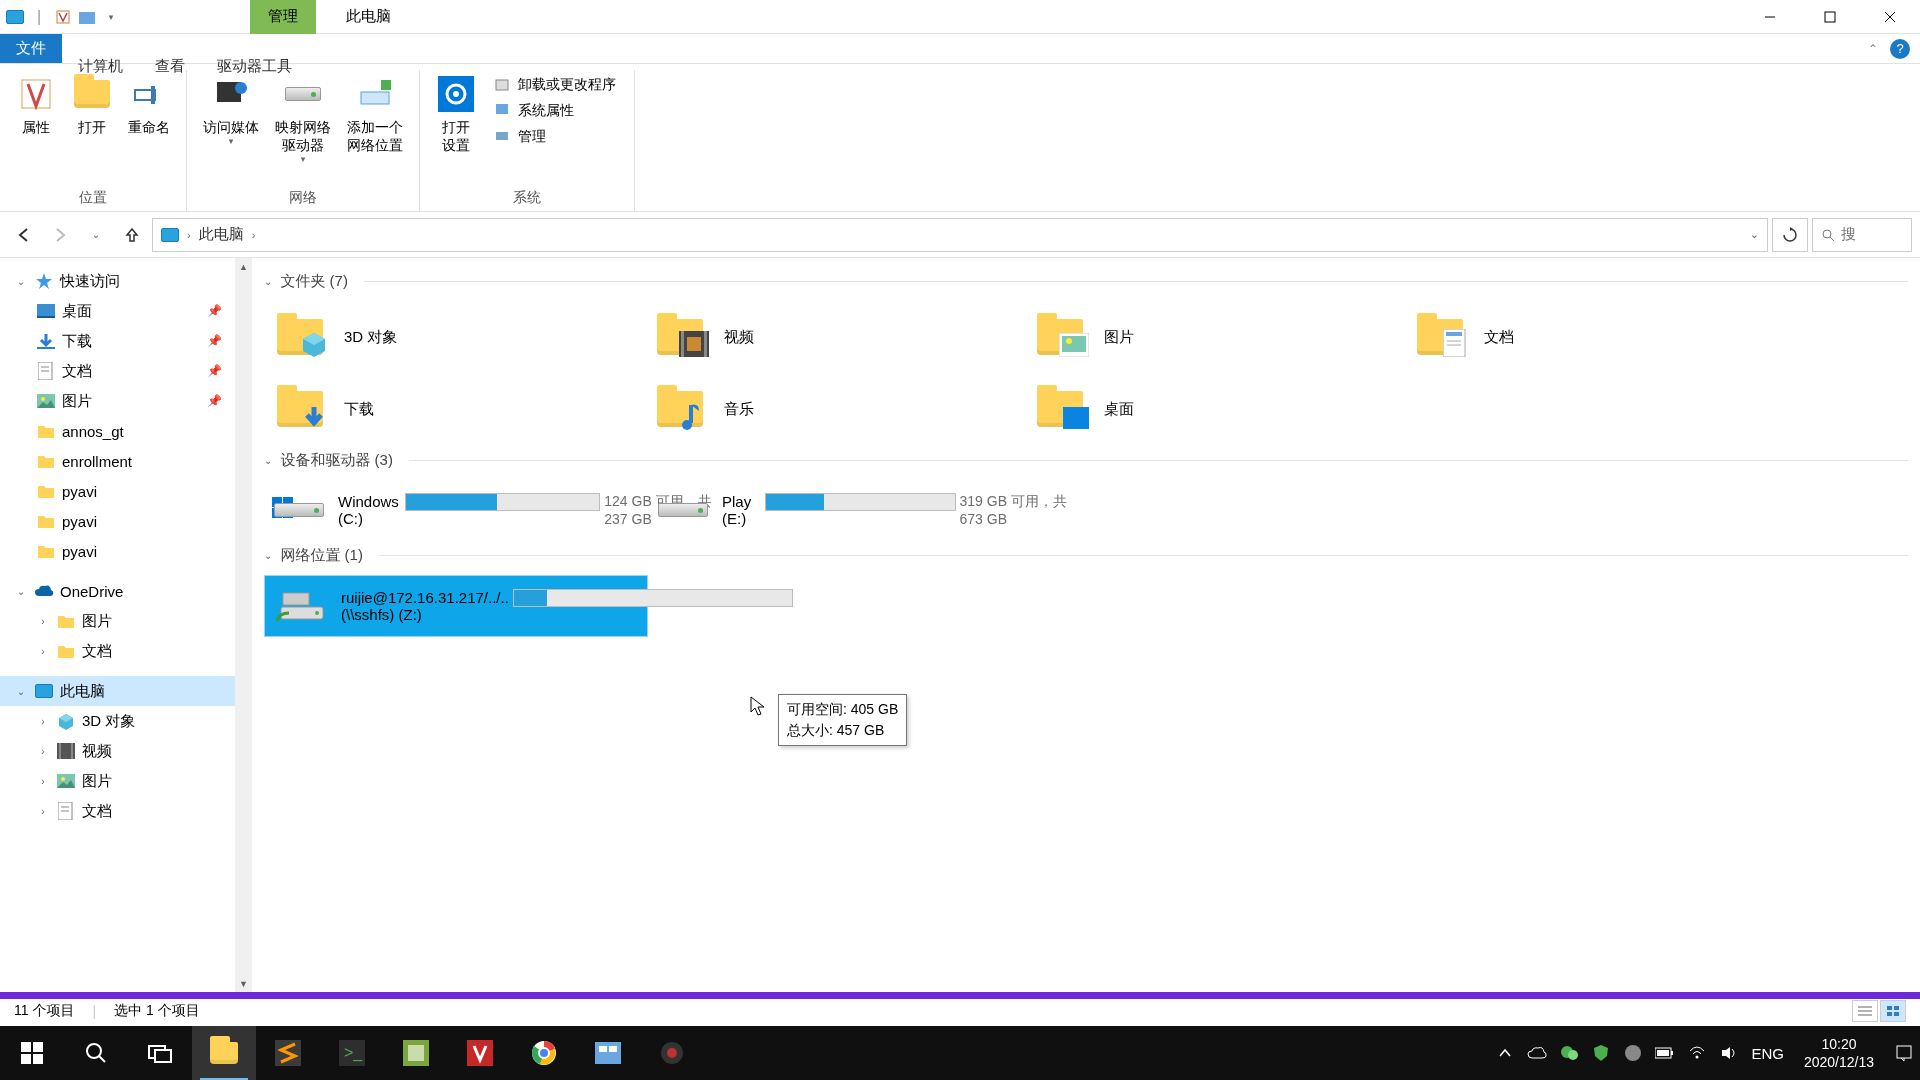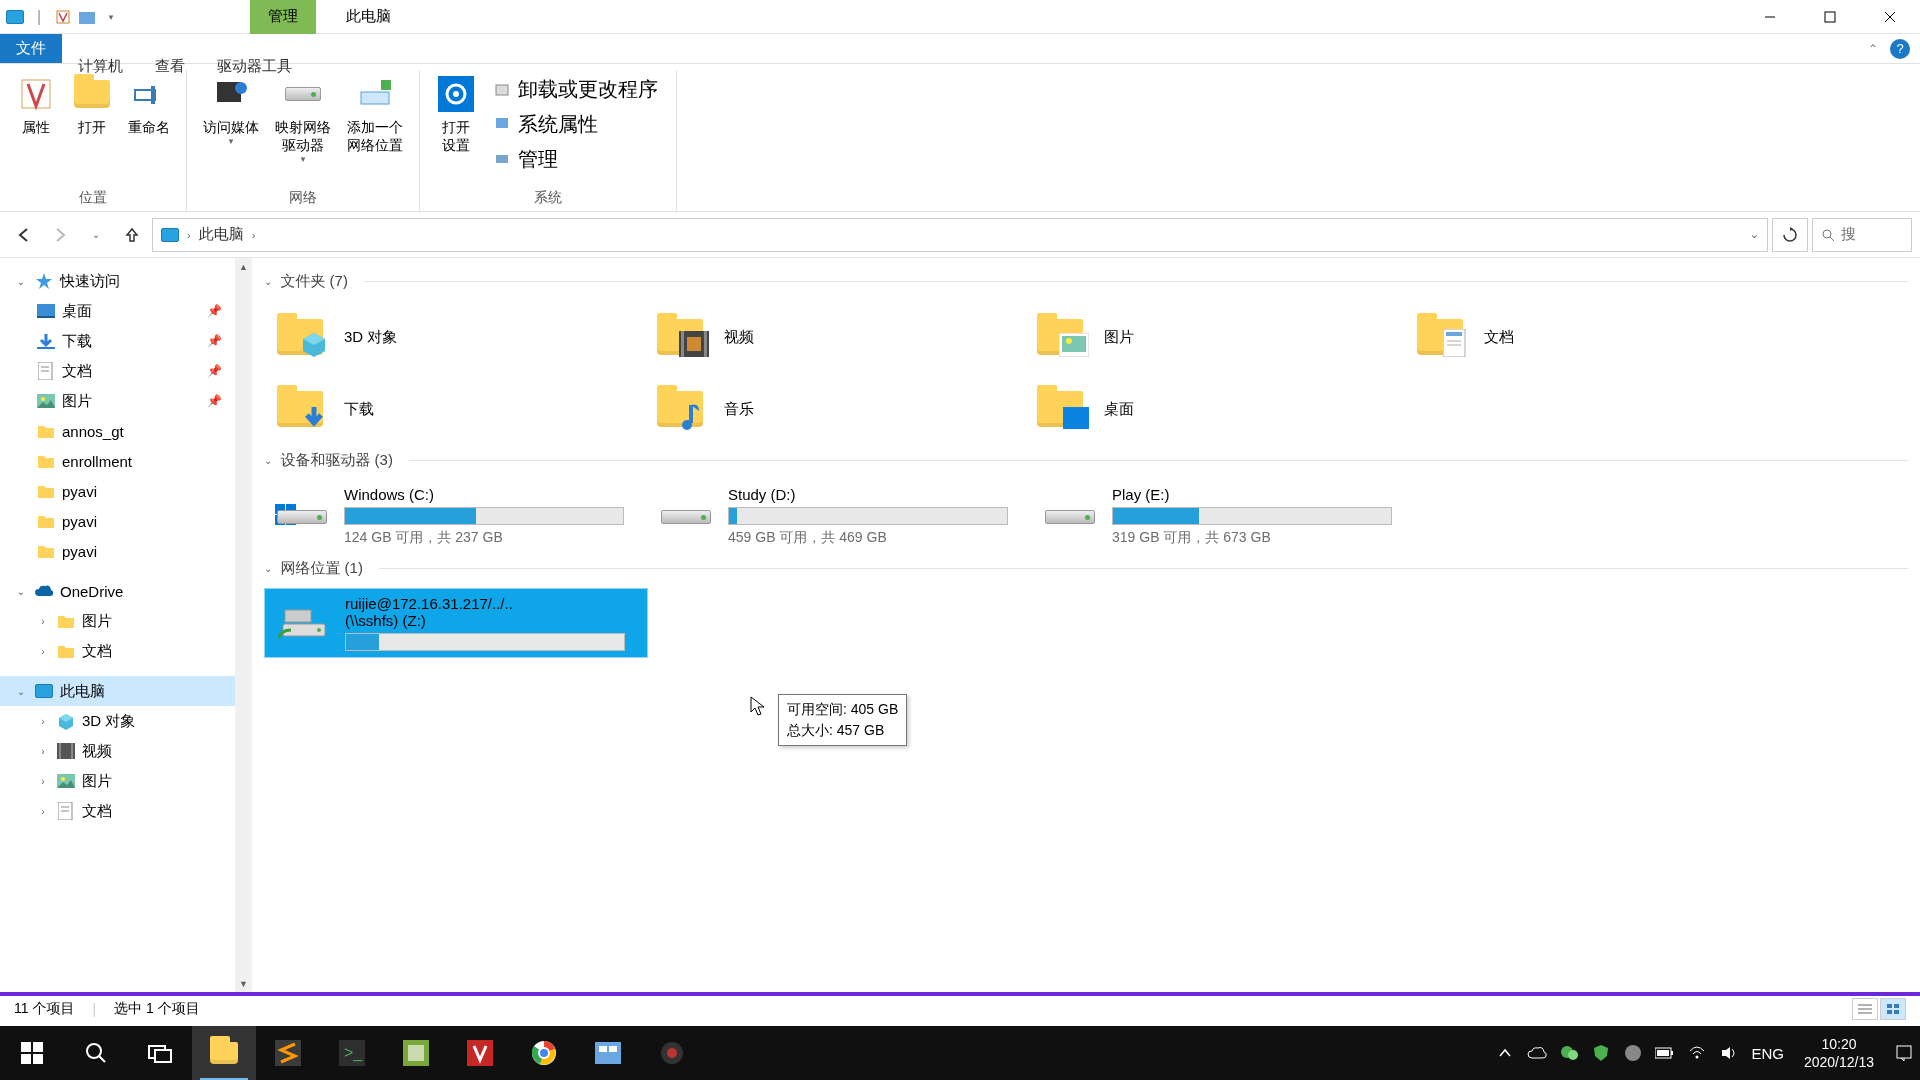--- a/index.html
+++ b/index.html
@@ -23,21 +23,21 @@
 .help-circle { width: 20px; height: 20px; border-radius: 50%; background: #1a79c6; color: #fff; display: flex; align-items: center; justify-content: center; font-size: 13px; }
 
 
 .ribbon { height: 148px; background: #fff; border-bottom: 1px solid #e1e1e1; display: flex; padding-top: 6px; }
 .ribbon-group { border-right: 1px solid #e1e1e1; padding: 0 8px; display: flex; flex-direction: column; }
 .ribbon-group-body { flex: 1; display: flex; }
 .ribbon-group-label { text-align: center; font-size: 14px; color: #555; padding-bottom: 4px; }
 .rbtn-big { display: flex; flex-direction: column; align-items: center; padding: 4px 8px; cursor: pointer; font-size: 14px; text-align: center; line-height: 1.3; }
 .rbtn-big .ic { width: 40px; height: 40px; margin-bottom: 4px; display: flex; align-items: center; justify-content: center; }
 .rbtn-small-col { display: flex; flex-direction: column; gap: 4px; padding: 4px; }
-.rbtn-small { display: flex; align-items: center; gap: 6px; padding: 2px 6px; cursor: pointer; font-size: 20px; white-space: nowrap; }
+.rbtn-small { display: flex; align-items: flex-end; gap: 6px; padding: 2px 6px; cursor: pointer; font-size: 14px; white-space: nowrap; }
 .rbtn-small .sic { width: 18px; height: 18px; }
 
 
 .addrbar { height: 46px; display: flex; align-items: center; padding: 0 8px; gap: 4px; border-bottom: 1px solid #e5e5e5; }
 .nav-arrow { width: 32px; height: 32px; display: flex; align-items: center; justify-content: center; cursor: pointer; color: #555; border-radius: 2px; }
 .nav-arrow.enabled { color: #000; }
 .nav-arrow.disabled { color: #aaa; }
 .addr-box { flex: 1; height: 34px; border: 1px solid #ccc; display: flex; align-items: center; padding: 0 8px; gap: 8px; }
 .addr-box .crumb { font-size: 15px; color: #333; }
 .addr-box .sep { color: #666; font-size: 11px; }
@@ -63,31 +63,31 @@
 .section-header .line { flex: 1; height: 1px; background: #e5e5e5; margin-left: 8px; }
 .folder-grid { display: flex; flex-wrap: wrap; }
 .folder-item { width: 380px; display: flex; align-items: center; gap: 16px; padding: 4px 8px; cursor: pointer; height: 72px; }
 .folder-item .fic { width: 56px; height: 56px; display: flex; align-items: center; justify-content: center; }
 .folder-item .flbl { font-size: 15px; }
 
 .drive-grid { display: flex; flex-wrap: wrap; gap: 0; }
 .drive-item { width: 384px; display: flex; gap: 14px; padding: 6px 10px; cursor: pointer; align-items: center; }
 .drive-item.selected { background: #0ea5e9; border: 1px solid #99d1ff; }
 .drive-item .dic { width: 56px; height: 48px; display: flex; align-items: center; justify-content: center; }
-.drive-info { flex: 1; display: flex; flex-direction: column; gap: 4px; }
+.drive-info { flex: 1; display: flex; flex-direction: row; gap: 4px; }
 .drive-name { font-size: 15px; }
 .drive-bar { width: 280px; height: 18px; background: #e8e8e8; border: 1px solid #bcbcbc; position: relative; }
 .drive-bar-fill { height: 100%; background: #26a0da; }
 .drive-stats { font-size: 14px; color: #6d6d6d; }
 
 .tooltip { position: absolute; background: #ffffff; border: 1px solid #767676; padding: 4px 8px; font-size: 14px; box-shadow: 2px 2px 4px rgba(0,0,0,0.2); line-height: 1.5; }
 .cursor-ptr { position: absolute; font-size: 18px; color: #000; }
 
 
-.statusbar { height: 30px; border-top: 4px solid #6d28d9; display: flex; align-items: center; padding: 0 14px; font-size: 14px; gap: 18px; }
+.statusbar { height: 30px; border-top: 7px solid #6d28d9; display: flex; align-items: center; padding: 0 14px; font-size: 14px; gap: 18px; }
 .statusbar .views { margin-left: auto; display: flex; gap: 2px; }
 .view-btn { width: 26px; height: 22px; border: 1px solid #ccc; display: flex; align-items: center; justify-content: center; cursor: pointer; }
 
 
 .taskbar { position: absolute; bottom: 0; left: 0; right: 0; height: 54px; background: #101010; display: flex; align-items: center; }
 .tb-btn { width: 64px; height: 54px; display: flex; align-items: center; justify-content: center; cursor: pointer; position: relative; }
 .tb-btn.active { background: #333; }
 .tb-btn.active::after { content: ""; position: absolute; bottom: 0; left: 8px; right: 8px; height: 2px; background: #76b9ed; }
 .tb-right { margin-left: auto; display: flex; align-items: center; color: #fff; font-size: 13px; padding-right: 6px; gap: 12px; }
 .tb-lang { font-size: 15px; }
@@ -619,34 +619,20 @@
          <div class="drive-stats">124 GB 可用，共 237 GB</div>
        </div>
      </div>
         <div class="drive-item">
        <div class="dic">
             <div style="position:relative;">
               <div class="drive-shape"></div>
             </div>
           </div>
        <div class="drive-info">
-         <div class="drive-name">Study (D:)</div>
-         <div class="drive-bar">
-              <div class="drive-bar-fill" style="width:3%"></div>
-            </div>
-         <div class="drive-stats">459 GB 可用，共 469 GB</div>
-       </div>
-     </div>
-        <div class="drive-item">
-       <div class="dic">
-            <div style="position:relative;">
-              <div class="drive-shape"></div>
-            </div>
-          </div>
-       <div class="drive-info">
          <div class="drive-name">Play (E:)</div>
          <div class="drive-bar">
               <div class="drive-bar-fill" style="width:31%"></div>
             </div>
          <div class="drive-stats">319 GB 可用，共 673 GB</div>
        </div>
      </div>
       </div>
 
     <div class="section-header">

